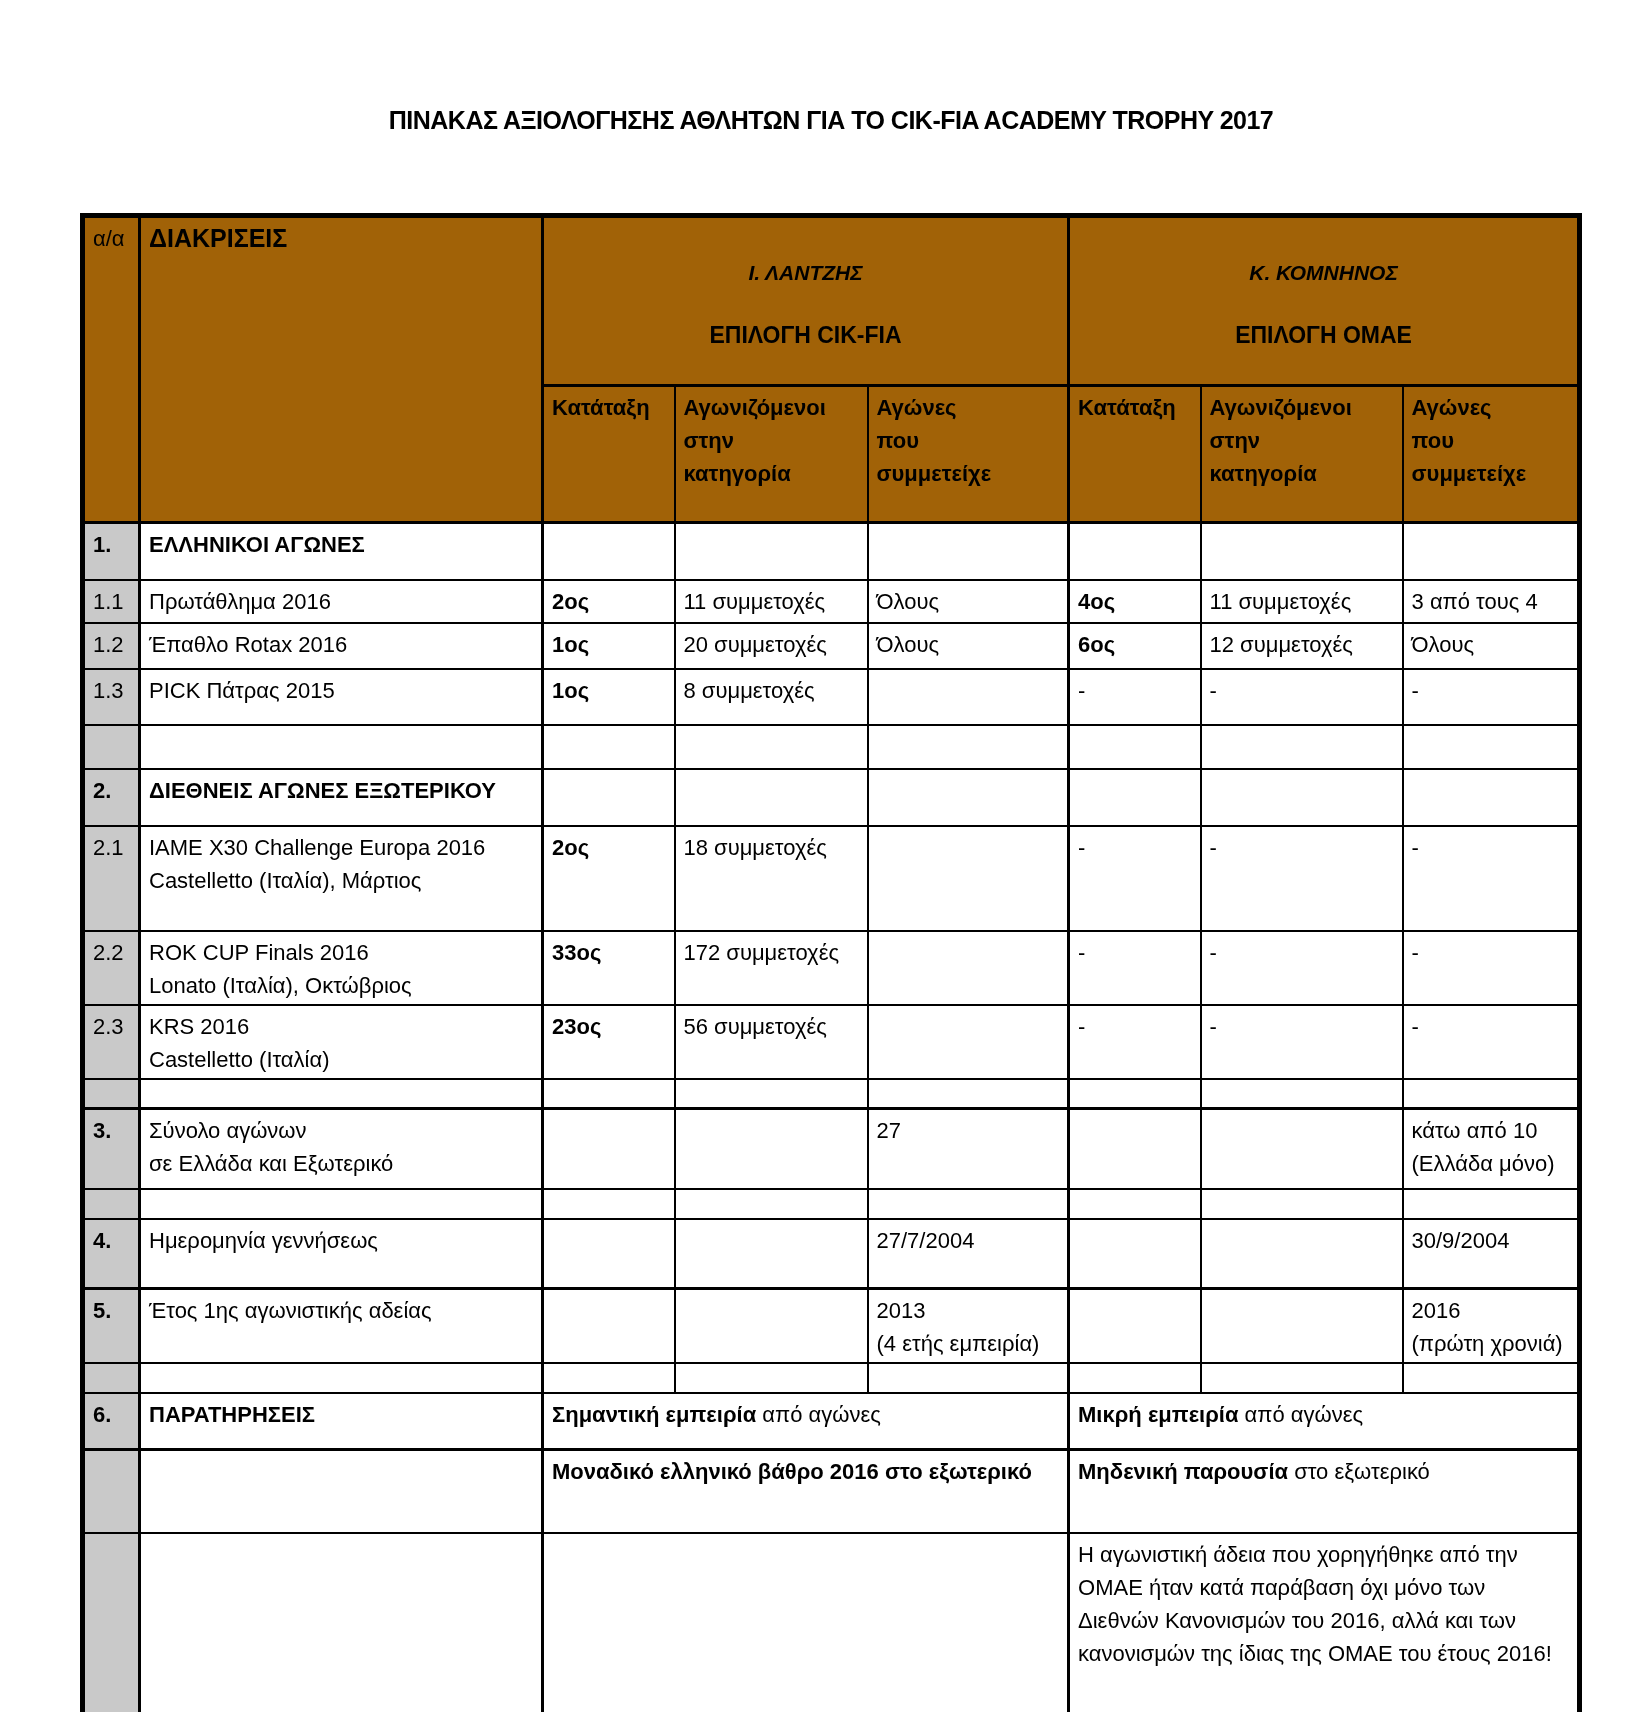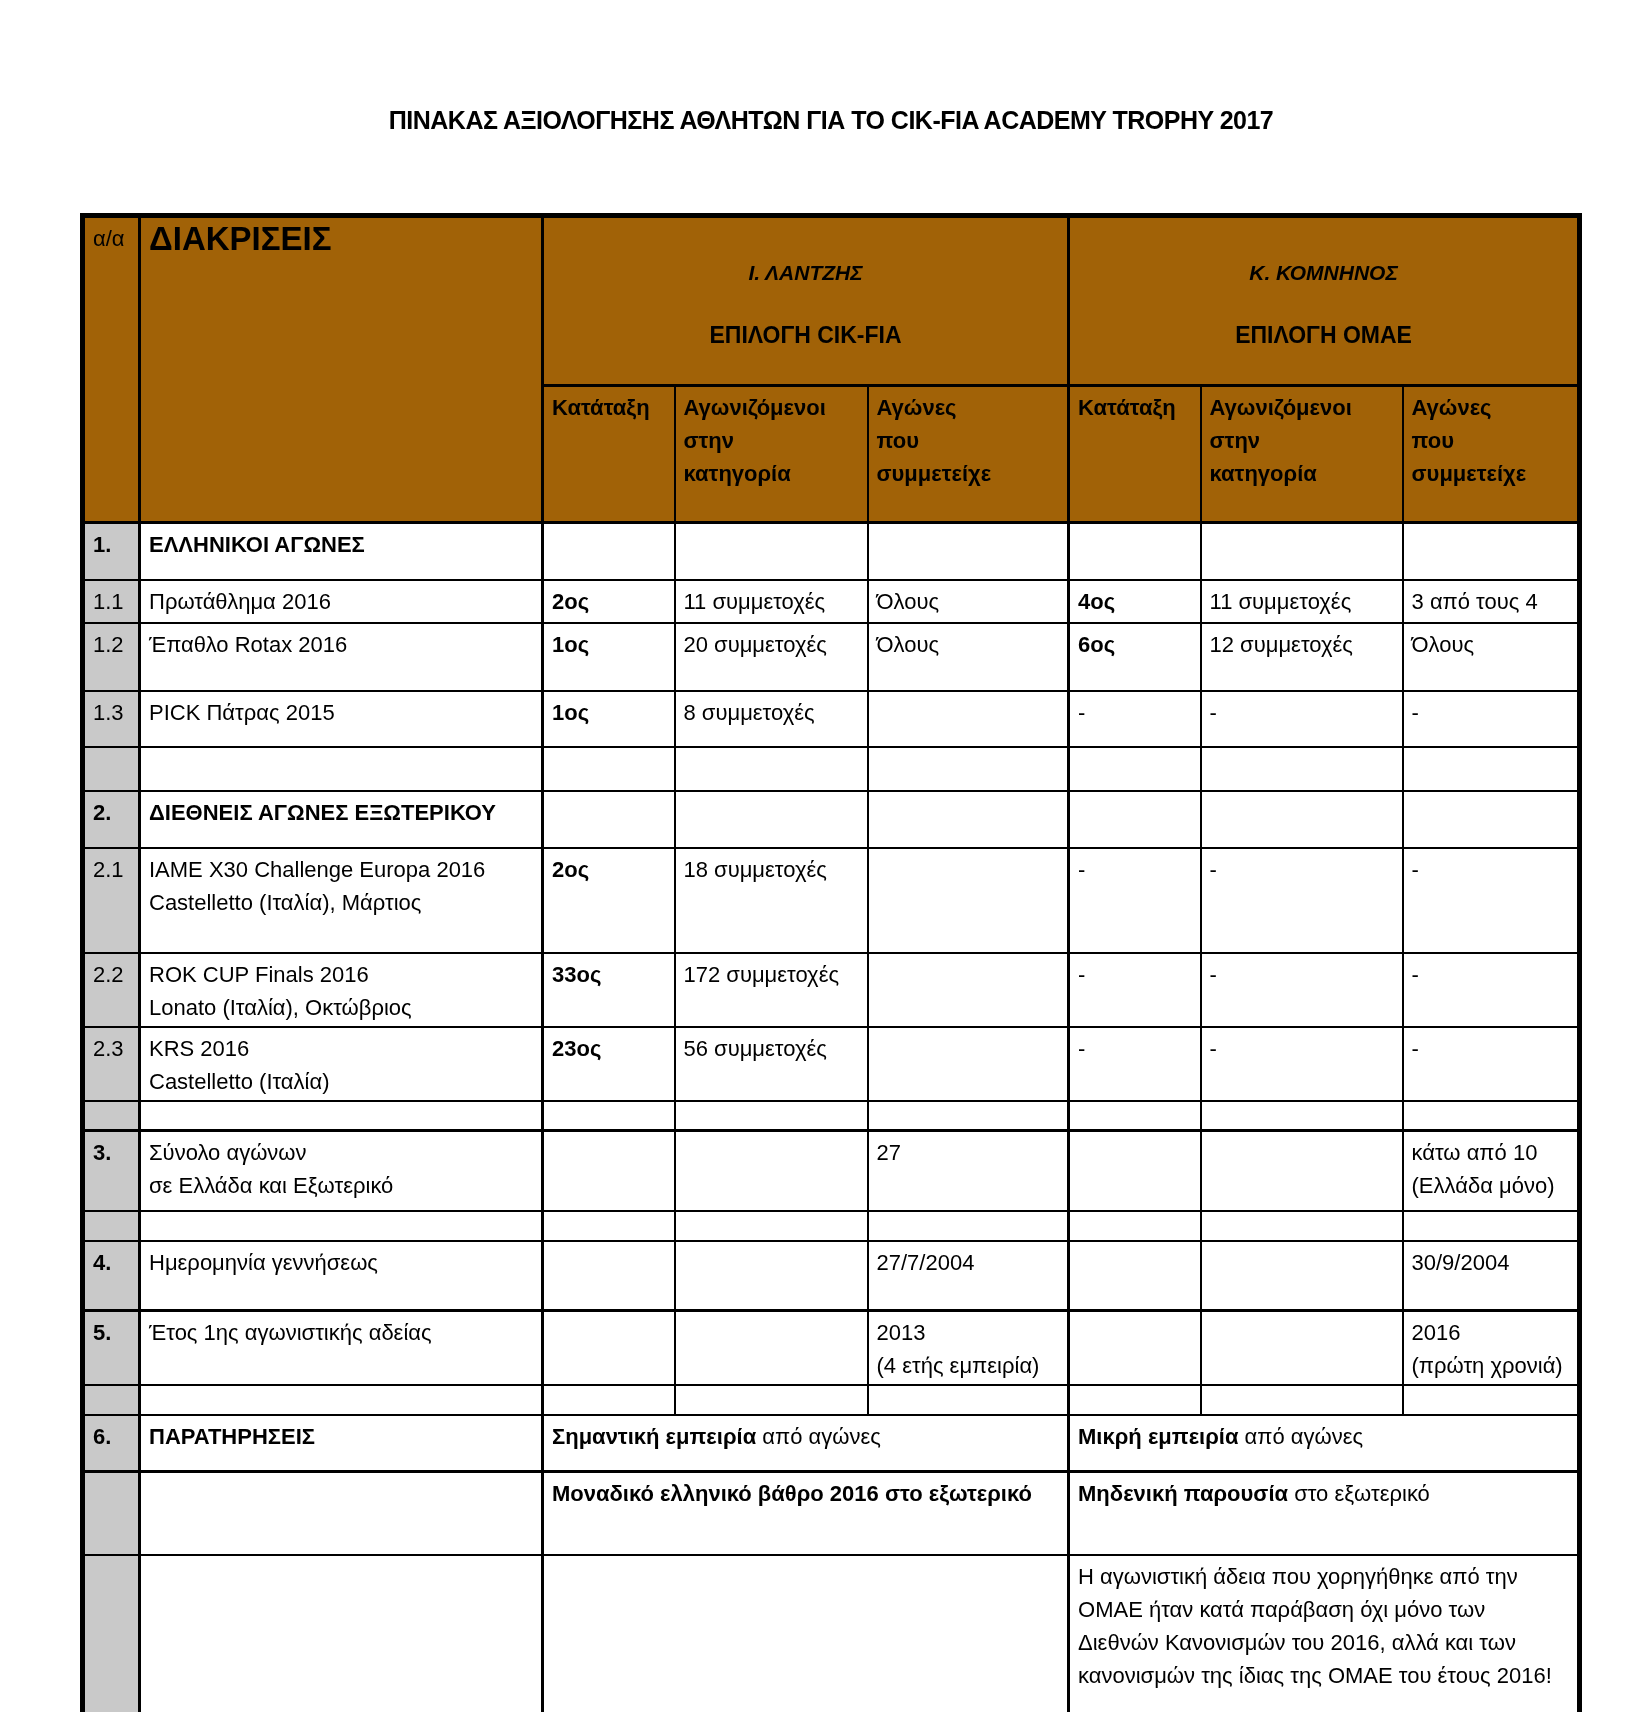--- a/index.html
+++ b/index.html
@@ -39,21 +39,21 @@
     font-weight: normal;
     white-space: pre-line;
     overflow: hidden;
   }
   thead th { background: #a16207; }
   td.c-num { background: #c9c9c9; }
   .thickL { border-left: 3px solid #000; }
   tr.thick-top > td, tr.thick-top > th { border-top: 3px solid #000; margin-left: 28px; }
   .b { font-weight: bold; }
   th.corner-num { font-size: 22px; }
-  th.corner-label { font-size: 33px; font-weight: bold; }
+  th.corner-label { font-size: 25px; font-weight: bold; }
   th.group-header { text-align: center; font-weight: bold; padding-top: 6px; }
   .g-name { font-size: 21px; line-height: 32px; font-style: italic; }
   .g-sub  { font-size: 23px; line-height: 27px; }
   th.sub-th { font-weight: bold; }
 </style>
 </head>
 <body>
 
 <div class="page-title">ΠΙΝΑΚΑΣ ΑΞΙΟΛΟΓΗΣΗΣ ΑΘΛΗΤΩΝ ΓΙΑ ΤΟ CIK-FIA ACADEMY TROPHY 2017</div>
 
@@ -112,21 +112,21 @@
       <tr style="height: 43px;">
         <td class="c-num">1.1</td>
         <td class="c-label thickL">Πρωτάθλημα 2016</td>
         <td class="thickL b">2ος</td>
         <td>11 συμμετοχές</td>
         <td>Όλους</td>
         <td class="thickL b">4ος</td>
         <td>11 συμμετοχές</td>
         <td>3 από τους 4</td>
       </tr>
-      <tr style="height: 68px;">
+      <tr style="height: 46px;">
         <td class="c-num">1.2</td>
         <td class="c-label thickL">Έπαθλο Rotax 2016</td>
         <td class="thickL b">1ος</td>
         <td>20 συμμετοχές</td>
         <td>Όλους</td>
         <td class="thickL b">6ος</td>
         <td>12 συμμετοχές</td>
         <td>Όλους</td>
       </tr>
       <tr style="height: 56px;">

